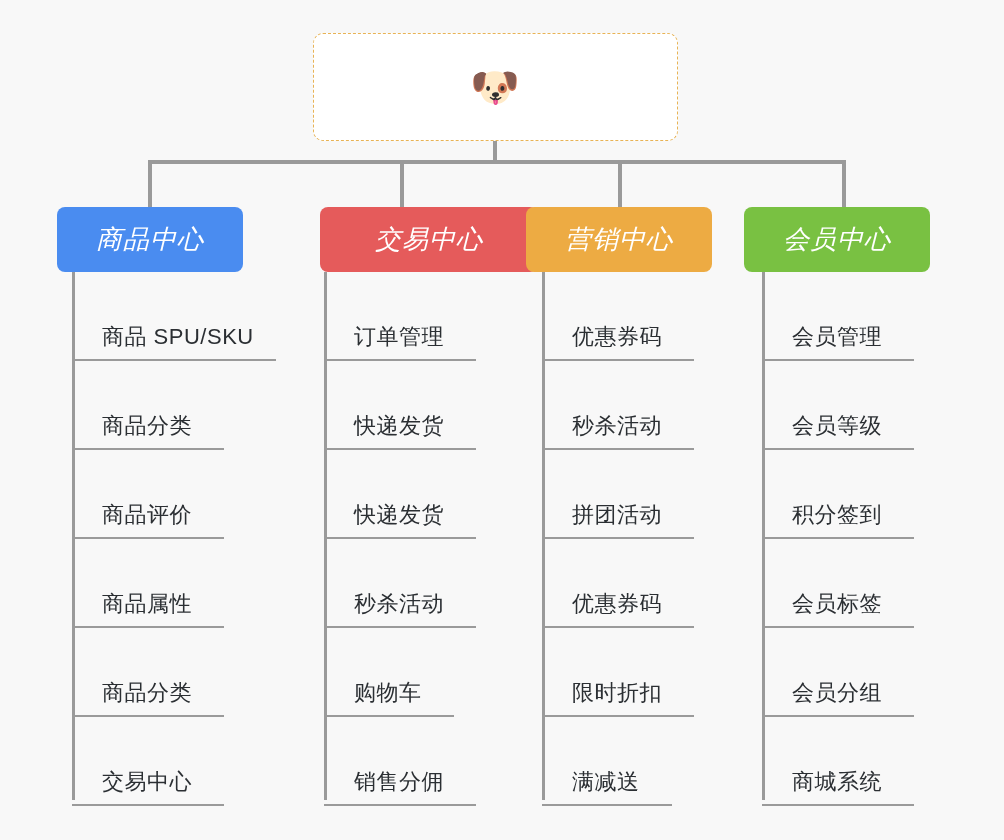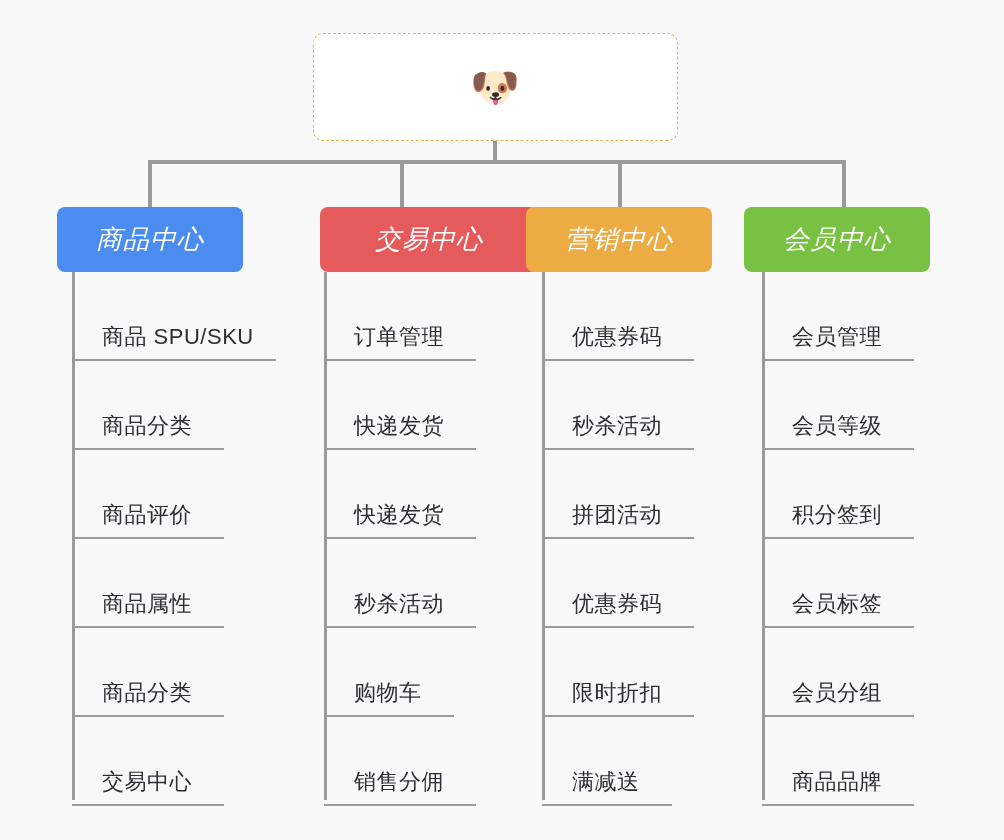--- a/index.html
+++ b/index.html
@@ -254,18 +254,18 @@
     </div>
     <div class="leaf" style="top:267px">
       <span class="leaf-text">会员标签</span>
       <span class="leaf-rule" style="width:152px"></span>
     </div>
     <div class="leaf" style="top:356px">
       <span class="leaf-text">会员分组</span>
       <span class="leaf-rule" style="width:152px"></span>
     </div>
     <div class="leaf" style="top:445px">
-      <span class="leaf-text">商品品牌</span>
+      <span class="leaf-text">商城系统</span>
       <span class="leaf-rule" style="width:152px"></span>
     </div>
   </div>
 
 </div>
 
 </body></html>

